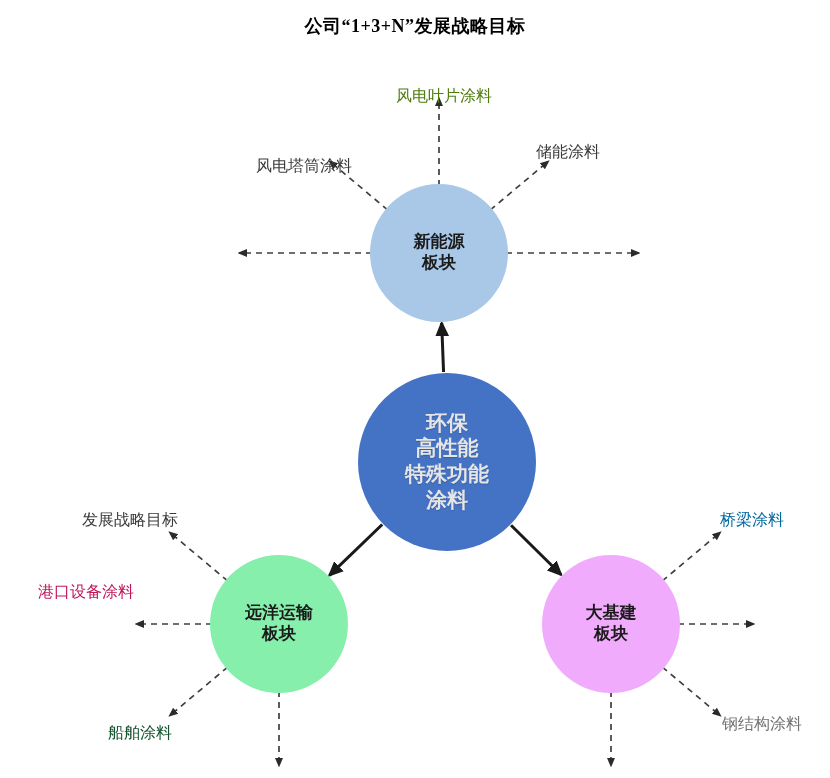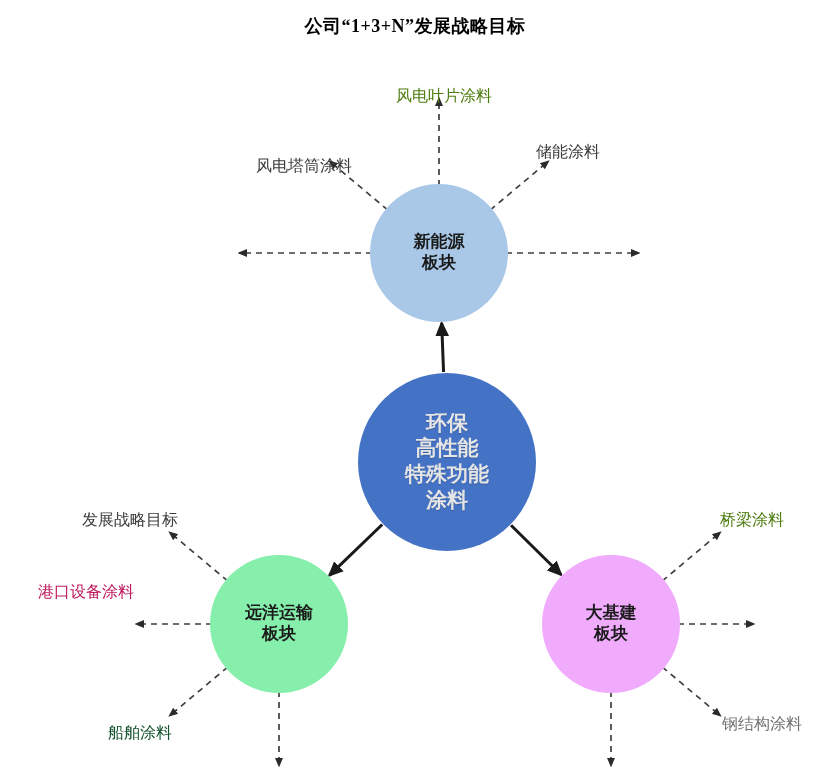--- a/index.html
+++ b/index.html
@@ -127,17 +127,17 @@
         <span>板块</span>
       </div>
     </div>
   <div id="labels-layer">
       <div class="leaf-label anchor-center" style="left: 444px; top: 96px; color: #4d7c0f;">风电叶片涂料</div>
       <div class="leaf-label anchor-right" style="left: 352px; top: 166px; color: rgb(58, 58, 58);">风电塔筒涂料</div>
       <div class="leaf-label anchor-left" style="left: 536px; top: 152px; color: rgb(58, 58, 58);">储能涂料</div>
       <div class="leaf-label anchor-right" style="left: 178px; top: 520px; color: rgb(58, 58, 58);">发展战略目标</div>
       <div class="leaf-label anchor-right" style="left: 134px; top: 592px; color: #be185d;">港口设备涂料</div>
       <div class="leaf-label anchor-right" style="left: 172px; top: 733px; color: #14532d;">船舶涂料</div>
-      <div class="leaf-label anchor-left" style="left: 720px; top: 520px; color: #4d7c0f;">桥梁涂料</div>
+      <div class="leaf-label anchor-left" style="left: 720px; top: 520px; color: #0369a1;">桥梁涂料</div>
       <div class="leaf-label anchor-left" style="left: 722px; top: 724px; color: #737373;">钢结构涂料</div>
     </div>
 
 </div>
 
 </body></html>

